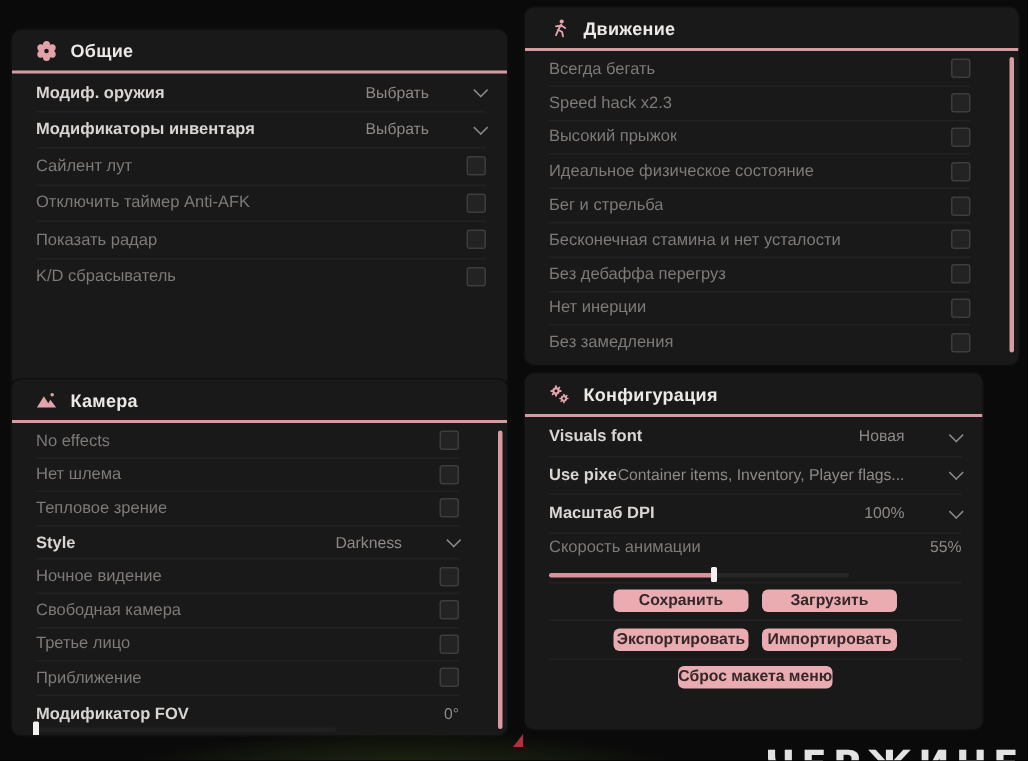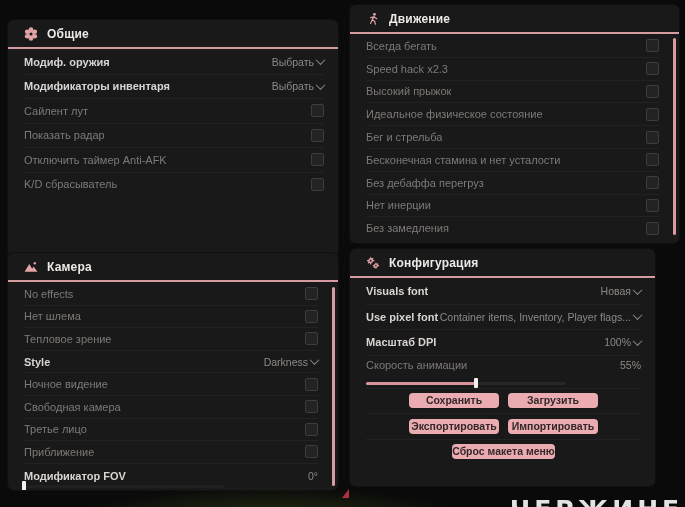--- a/index.html
+++ b/index.html
@@ -10,34 +10,34 @@
   #p-general{left:8px;top:20px;width:330px;height:238px;}
   #p-movement{left:350px;top:5px;width:329px;height:238px;}
   #p-camera{left:8px;top:253px;width:330px;height:237px;}
   #p-config{left:350px;top:249px;width:305px;height:237px;}
 
   .phead{height:27px;display:flex;align-items:center;gap:9px;padding:0 16px;border-bottom:2px solid #d59ba0;}
   .ptitle{font-size:12px;font-weight:700;color:#ece9e6;letter-spacing:.2px;}
   .picon{width:14px;height:14px;flex:0 0 auto;display:block;}
 
   .rows{padding:1px 14px 0 16px;}
-  #p-movement .rows,#p-camera .rows{padding-right:20px;}
+  #p-movement .rows,#p-camera .rows{padding-right:32px;}
   .row{display:flex;align-items:center;justify-content:space-between;}
   .row + .row{border-top:1px solid #222222;}
   #p-general .row{height:23.5px;}
   #p-movement .row{height:21.8px;}
   #p-camera .row{height:21.6px;}
   #p-config .row{height:24.5px;}
 
   .lbl{font-size:11px;color:#7e7a77;white-space:nowrap;overflow:hidden;}
   .lbl.bright{color:#d9d5d2;font-weight:700;}
 
   .cb{width:11px;height:11px;border:1px solid #3d3d3d;background:#232323;border-radius:2px;flex:0 0 auto;}
 
-  .dd{display:flex;align-items:center;gap:3px;cursor:pointer;}
+  .dd{display:flex;align-items:center;gap:31px;cursor:pointer;}
   .ddv{font-size:10.5px;color:#8d8986;white-space:nowrap;}
   .chev{width:6px;height:6px;border-left:1.5px solid #8d8986;border-bottom:1.5px solid #8d8986;
         transform:rotate(-45deg) translate(1px,-1px);flex:0 0 auto;}
 
   .sliderrow{flex-direction:column;align-items:stretch;justify-content:center;gap:11px;height:32px !important;}
   .sl-top{display:flex;align-items:center;justify-content:space-between;}
   .sl-val{font-size:10.5px;color:#8d8986;}
   .track{position:relative;height:3px;width:200px;background:#272727;border-radius:2px;}
   .fill{position:absolute;left:0;top:0;height:100%;background:#d9949b;border-radius:2px;}
   .handle{position:absolute;right:-2px;top:-3.5px;width:4px;height:10px;background:#f3f0ed;border-radius:1px;}
@@ -93,25 +93,25 @@
         <span class="dd">
           <span class="ddv">Выбрать</span>
           <span class="chev"></span>
         </span>
       </div>
       <div class="row">
         <span class="lbl">Сайлент лут</span>
         <span class="cb"></span>
       </div>
       <div class="row">
+        <span class="lbl">Отключить таймер Anti-AFK</span>
+        <span class="cb"></span>
+      </div>
+      <div class="row">
         <span class="lbl">Показать радар</span>
-        <span class="cb"></span>
-      </div>
-      <div class="row">
-        <span class="lbl">Отключить таймер Anti-AFK</span>
         <span class="cb"></span>
       </div>
       <div class="row">
         <span class="lbl">K/D сбрасыватель</span>
         <span class="cb"></span>
       </div>
     </div>
   </div>
 
   <div class="panel" id="p-movement">

